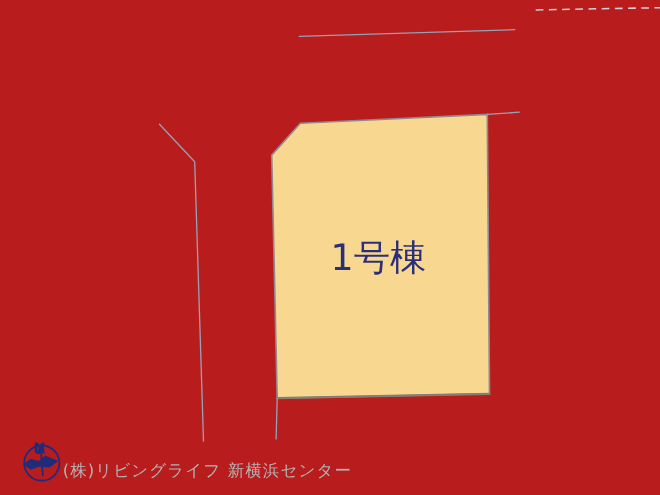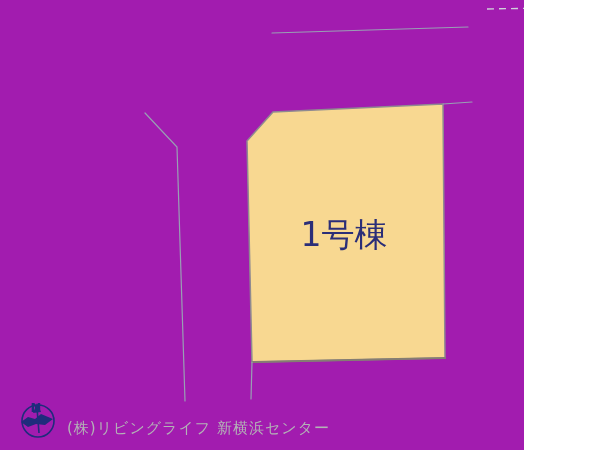--- a/index.html
+++ b/index.html
@@ -3,23 +3,23 @@
 <meta charset="utf-8">
 <style>
   html, body {
     margin: 0;
     padding: 0;
     background: #FFFFFF;
     font-family: "DejaVu Sans", "Liberation Sans", sans-serif;
   }
   #stage {
     position: relative;
-    width: 524px;
+    width: 600px;
     height: 450px;
-    background: #a21caf;
+    background: #b91c1c;
     overflow: hidden;
   }
   svg { display: block; }
 
   .boundary-line {
     stroke: #99A0B4;
     stroke-width: 1.2;
     fill: none;
     stroke-linecap: round;
   }
@@ -59,21 +59,20 @@
     font-family: "DejaVu Sans", "Liberation Sans", sans-serif;
   }
   .footer-credit {
     position: absolute;
     left: 57px;
     top: 419px;
     font-size: 15px;
     letter-spacing: 1px;
     color: #B3B3B6;
     white-space: nowrap;
-    margin-left: 10px;
   }
 </style>
 </head>
 <body>
 
 <div id="stage">
 
   <svg width="600" height="450" viewBox="0 0 600 450">
 
     <line x1="487" y1="9" x2="600" y2="7" class="faint-line"></line>

